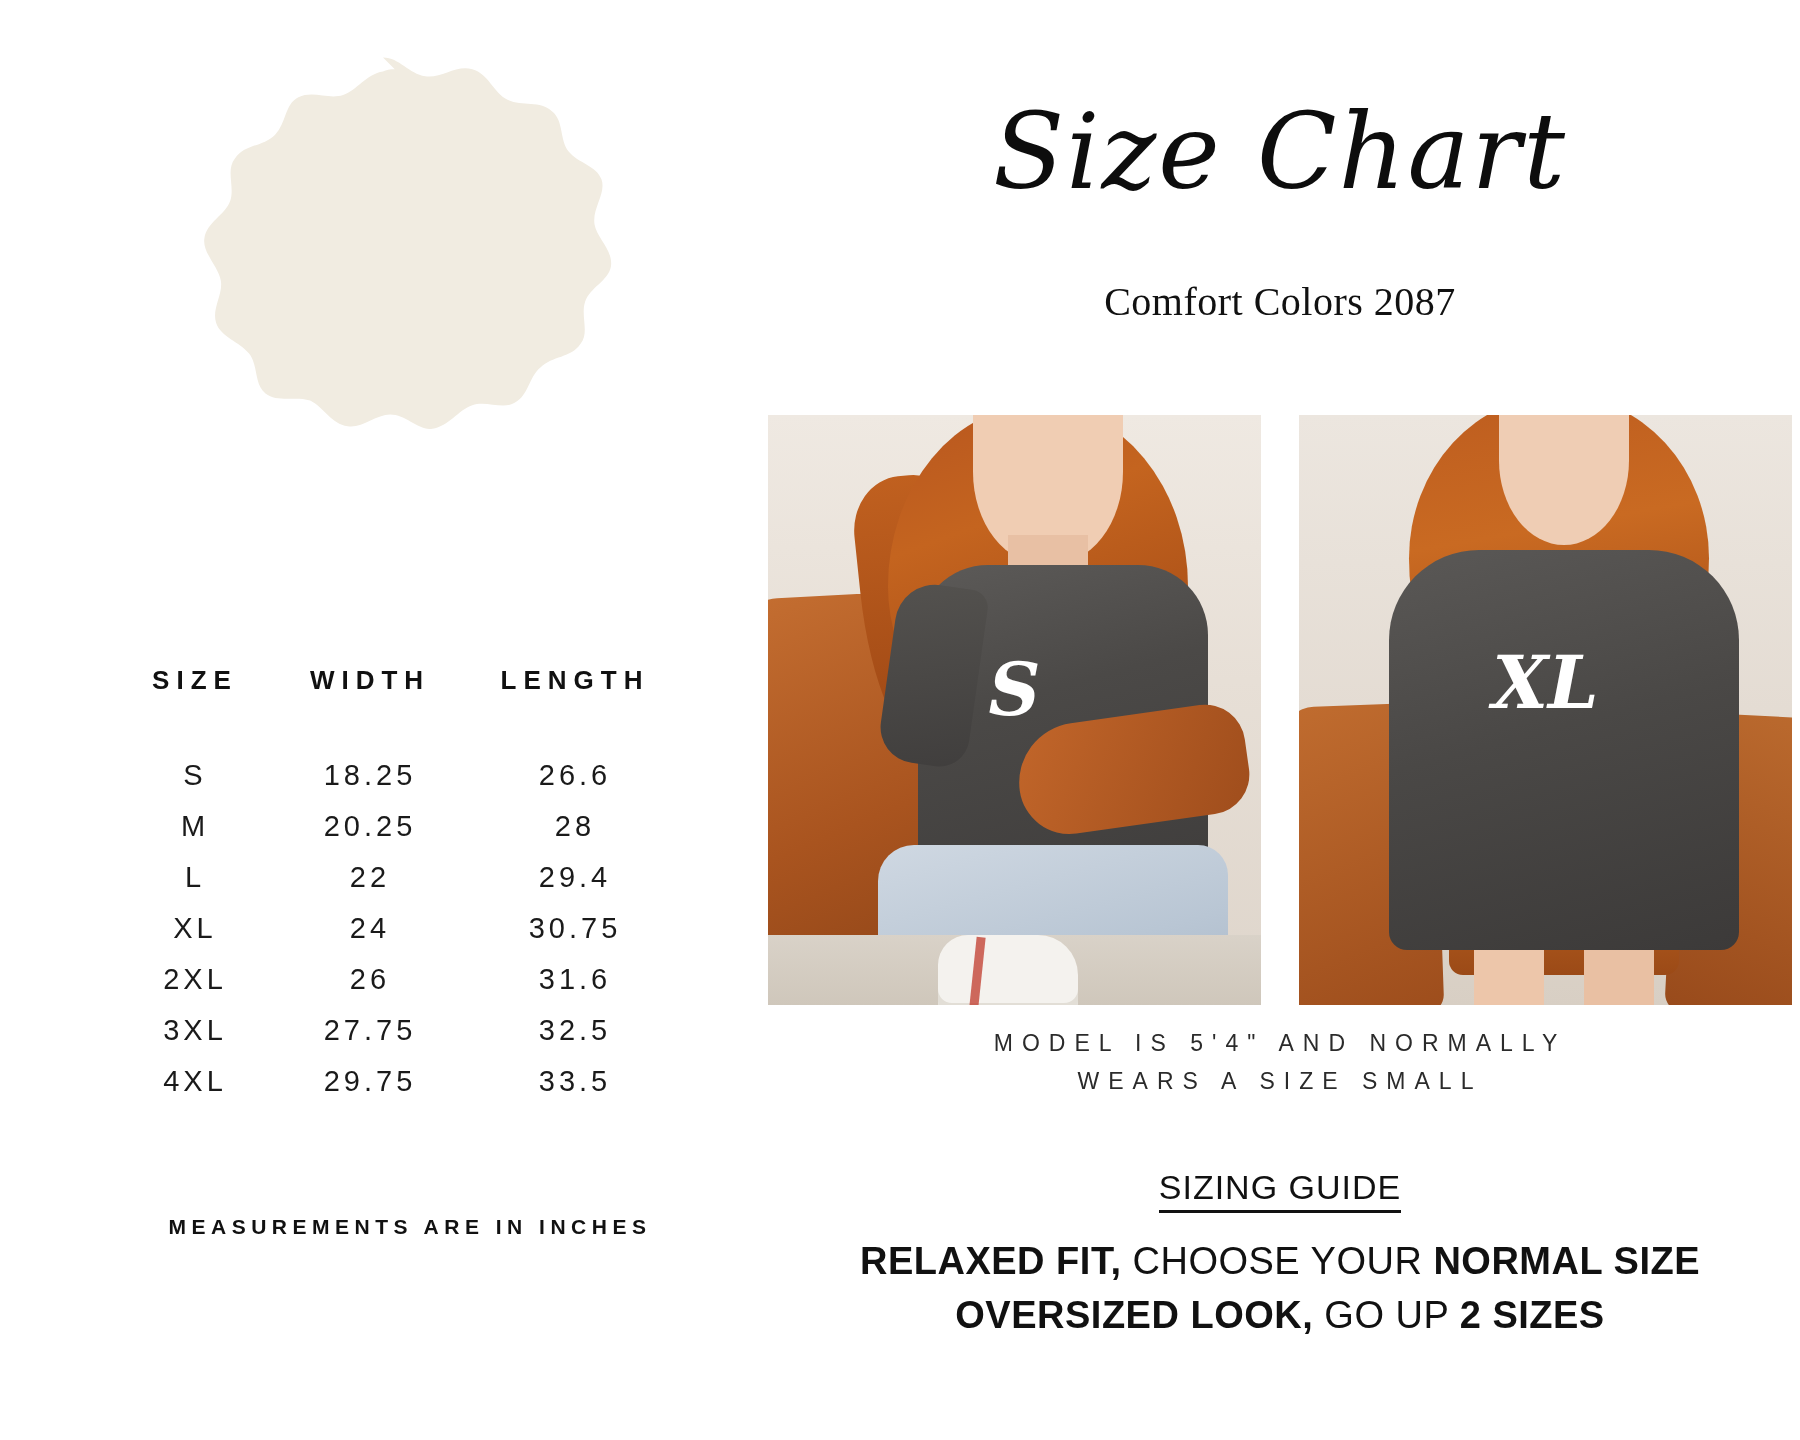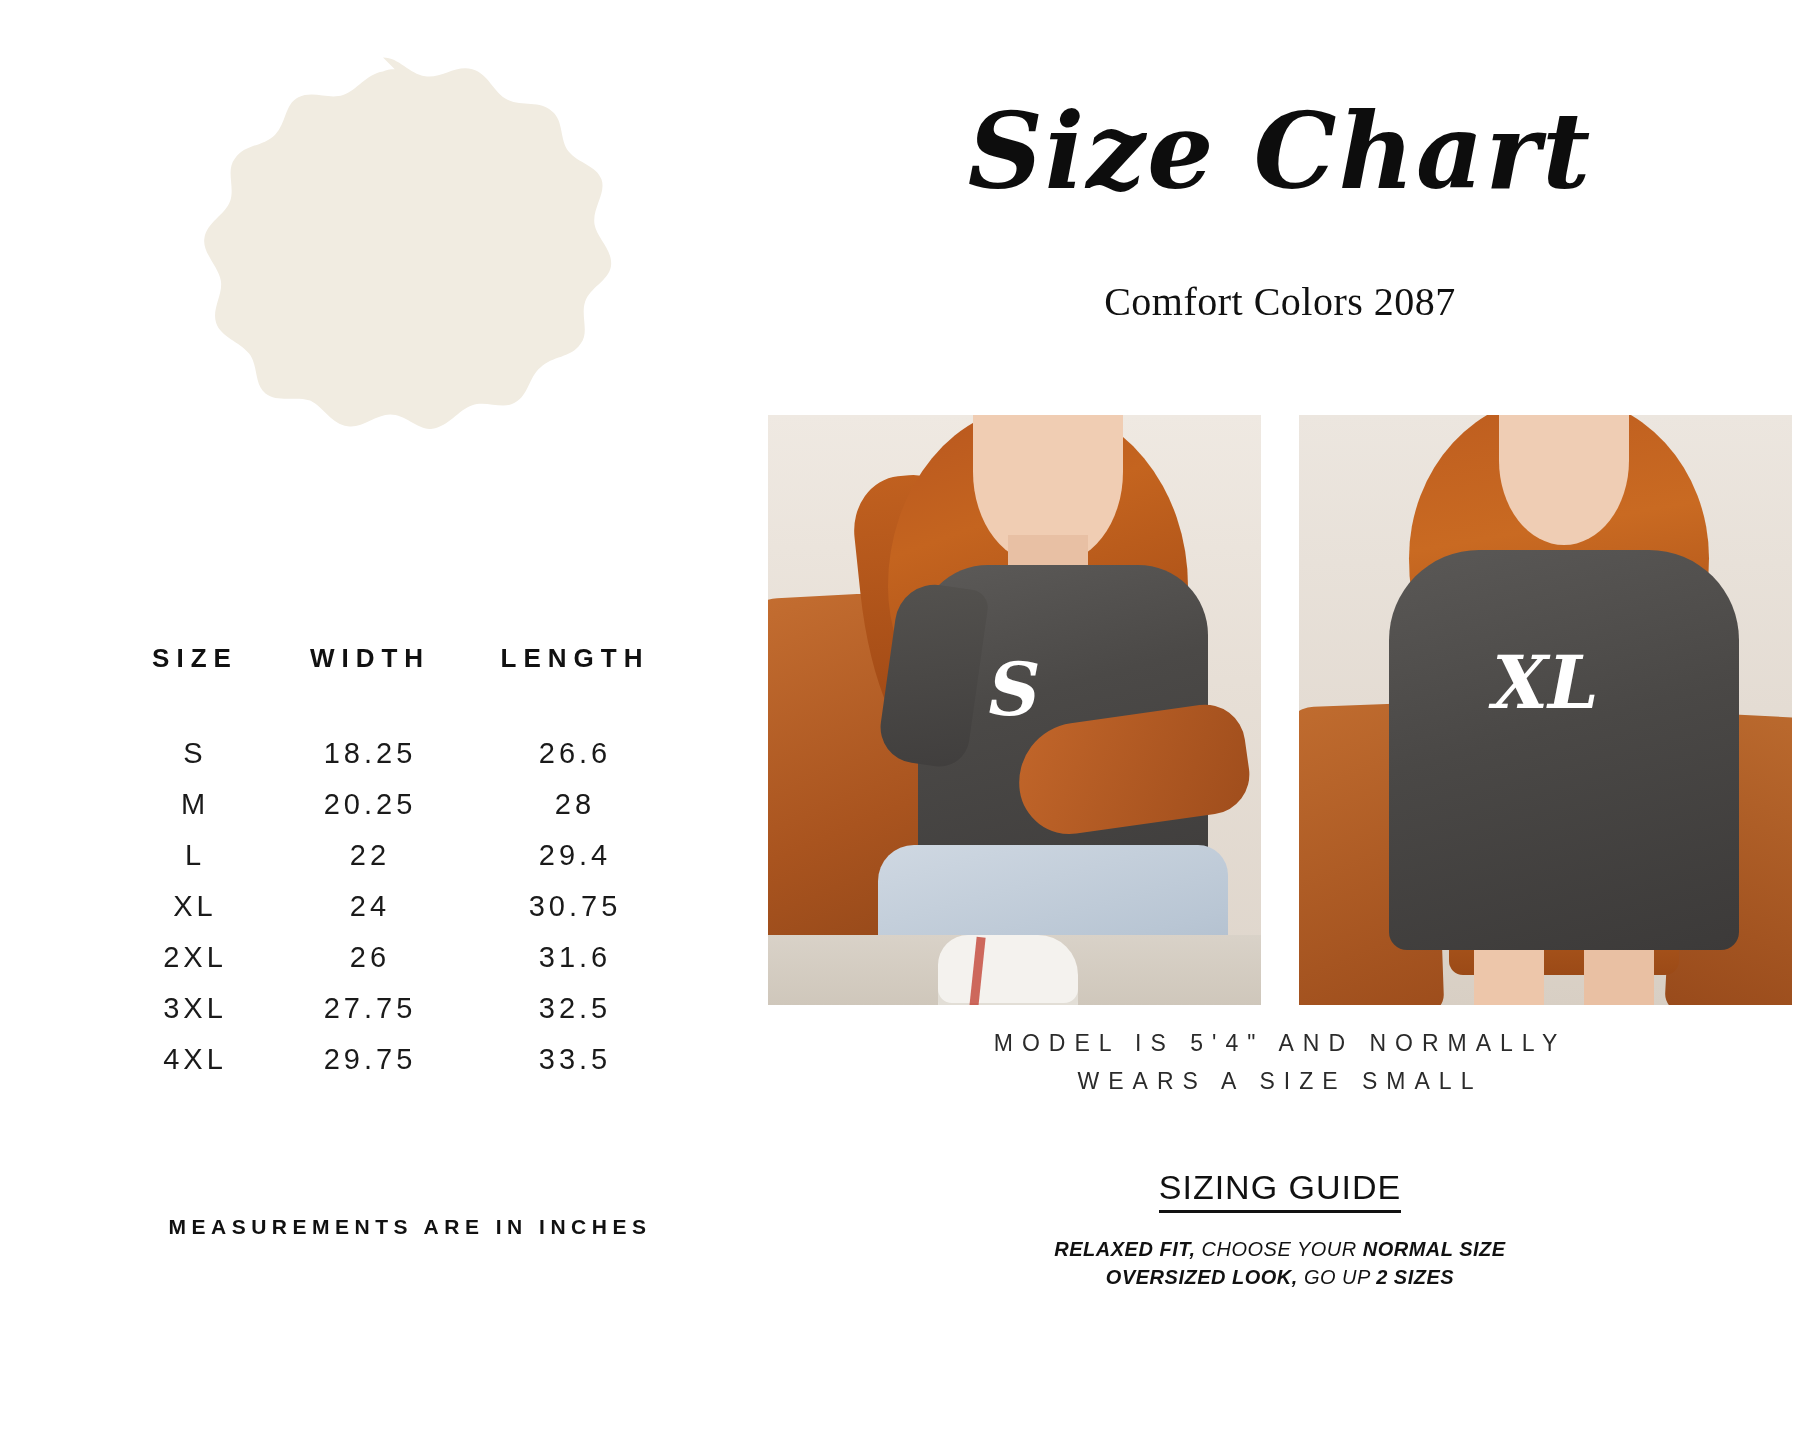--- a/index.html
+++ b/index.html
@@ -42,21 +42,21 @@
   .blob-wrap svg {
     display: block;
     width: 470px;
     height: 470px;
   }
 
   
   .table-block {
     position: absolute;
     left: 120px;
-    top: 643px;
+    top: 665px;
     width: 560px;
   }
   table.size-table {
     border-collapse: collapse;
     width: 100%;
   }
   table.size-table th {
     font-family: "Liberation Sans", sans-serif;
     font-weight: 700;
     font-size: 26px;
@@ -102,21 +102,21 @@
   }
 
   .title-script {
     position: absolute;
     left: 0;
     top: 100px;
     width: 1040px;
     text-align: center;
     font-family: "DejaVu Serif", serif;
     font-style: italic;
-    font-weight: 700;
+    font-weight: 400;
     font-size: 104px;
     line-height: 1.0;
     color: #0d0d0d;
     letter-spacing: 2px;
   }
   .title-sub {
     position: absolute;
     left: 0;
     top: 278px;
     width: 1040px;
@@ -354,24 +354,23 @@
   .guide-lines {
     position: absolute;
     left: 0;
     top: 1235px;
     width: 1040px;
     text-align: center;
     color: #111111;
   }
   .guide-line {
     font-family: "Liberation Sans", sans-serif;
-    font-size: 20px;
+    font-size: 38px;
     line-height: 1.42;
     letter-spacing: 0.5px;
-    font-style: italic;
   }
   .guide-line .bold { font-weight: 700; }
   .guide-line .reg { font-weight: 400; }
 </style>
 </head>
 <body>
 
 <div class="page">
 
   <div class="left-col">

